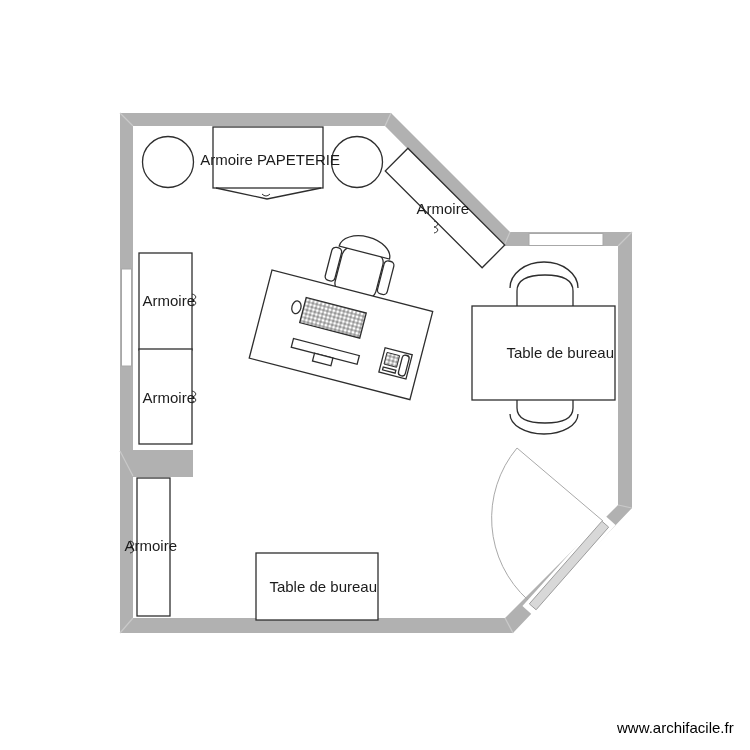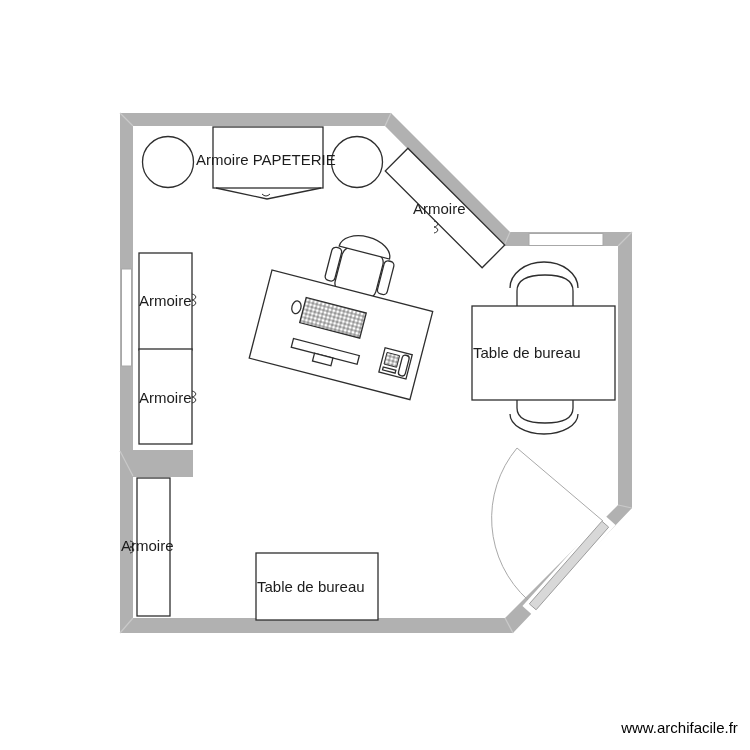--- a/index.html
+++ b/index.html
@@ -1,21 +1,21 @@
 <!DOCTYPE html>
 <html><head>
 <meta charset="utf-8">
 <style>
   html,body{margin:0;padding:0;background:#fff;}
   .plan{position:relative;width:750px;height:750px;background:#fff;overflow:hidden;
         font-family:"Liberation Sans",sans-serif;}
   .plan svg{position:absolute;left:0;top:0;}
-  .label{position:absolute;font-size:15px;color:#1c1c1c;text-align:left;
+  .label{position:absolute;font-size:15px;color:#1c1c1c;text-align:right;
          white-space:nowrap;line-height:1.1;}
-  .watermark{position:absolute;left:617px;top:719px;width:125px;text-align:center;
+  .watermark{position:absolute;left:617px;top:719px;width:125px;text-align:left;
              font-size:15px;color:#000;}
   .furn{fill:#ffffff;stroke:#2e2e2e;stroke-width:1.3;}
   .thin{fill:none;stroke:#2e2e2e;stroke-width:1.3;}
   .seam{stroke:#c9c9c9;stroke-width:1.2;}
   .swing{stroke:#a9a9a9;stroke-width:1;fill:none;}
   .win{fill:#ffffff;stroke:#a8a8a8;stroke-width:1;}
   .handle{fill:none;stroke:#2e2e2e;stroke-width:1;}
 </style>
 </head>
 <body>

